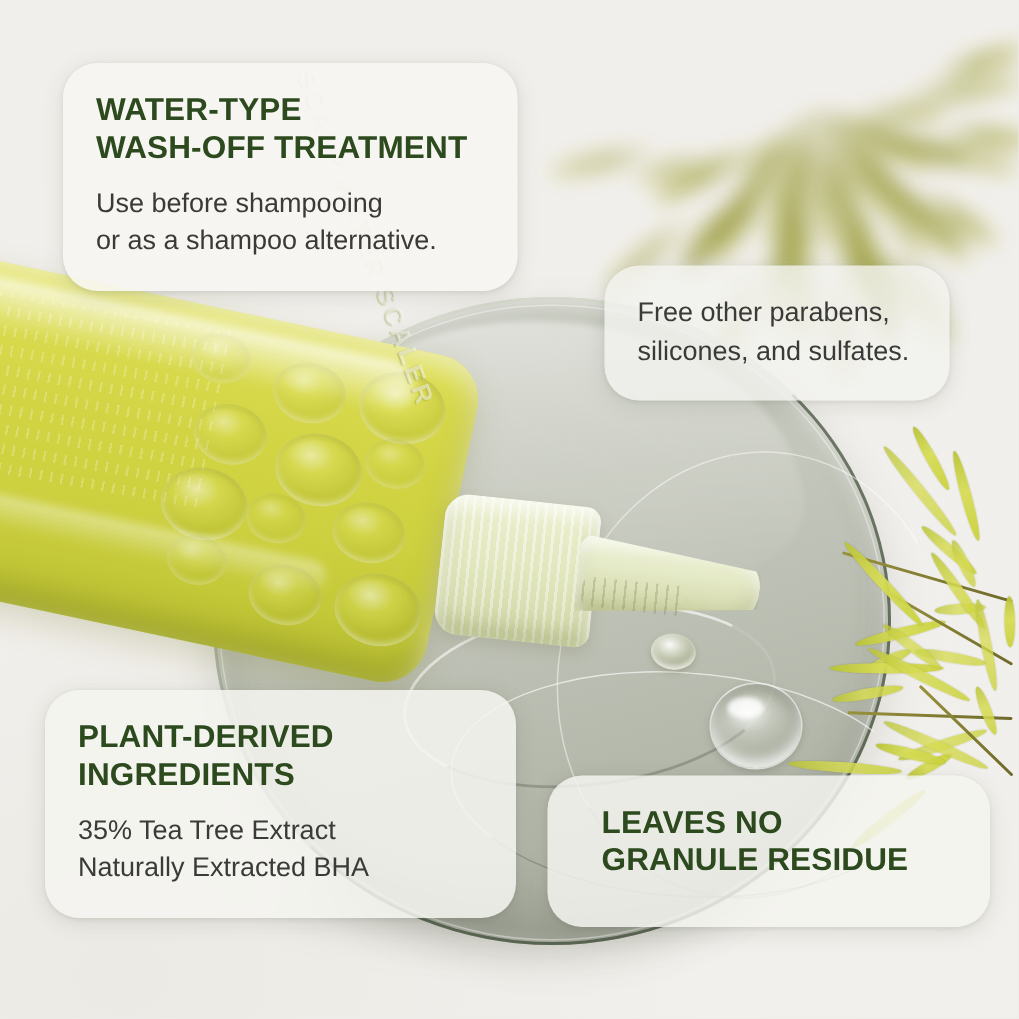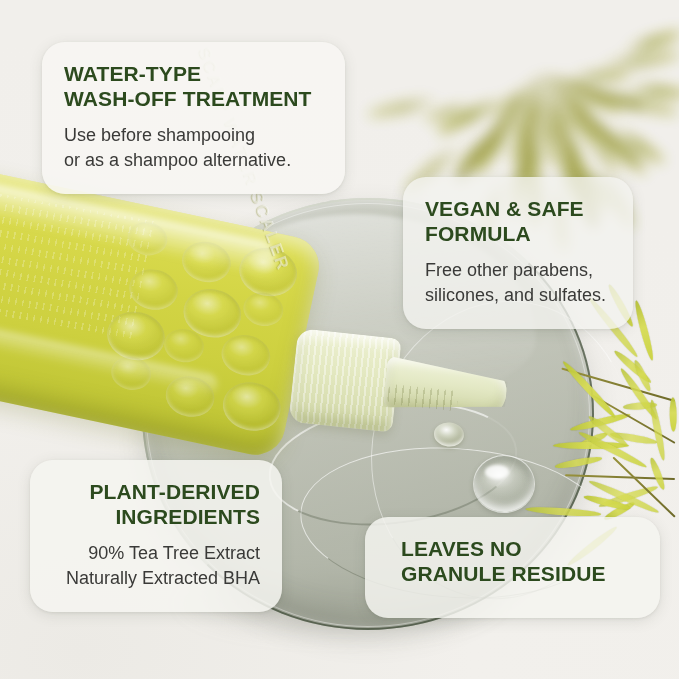--- a/index.html
+++ b/index.html
@@ -218,21 +218,21 @@
   .card p {
     color:#3a3a38;
     font-size:18px;
     font-weight:400;
     line-height:1.42;
     white-space:pre-line;
   }
 
   #card-water   { left:42px;  top:42px;  width:303px; }
   #card-vegan   { left:403px; top:177px; width:230px; }
-  #card-plant   { left:30px;  top:460px; width:252px;text-align:right; }
+  #card-plant   { left:30px;  top:460px; width:314px; }
   #card-granule { left:365px; top:517px; width:295px; }
 
   #card-vegan   { background:rgba(243,243,239,.80); }
   #card-plant   { background:rgba(245,245,240,.86); }
   #card-granule { background:rgba(244,244,240,.84);padding-left:36px; }
 </style>
 </head>
 <body>
 
 <div id="scene">
@@ -353,29 +353,27 @@
 </div>
 
 <div class="card" id="card-water">
   <h2>WATER-TYPE
 WASH-OFF TREATMENT</h2>
   <p>Use before shampooing
 or as a shampoo alternative.</p>
 </div>
 
 <div class="card" id="card-vegan">
-  <h2>VEGAN &amp; SAFE
-FORMULA</h2>
   <p>Free other parabens,
 silicones, and sulfates.</p>
 </div>
 
 <div class="card" id="card-plant">
   <h2>PLANT-DERIVED
 INGREDIENTS</h2>
-  <p>90% Tea Tree Extract
+  <p>35% Tea Tree Extract
 Naturally Extracted BHA</p>
 </div>
 
 <div class="card" id="card-granule">
   <h2>LEAVES NO
 GRANULE RESIDUE</h2>
 </div>
 
 </body></html>

